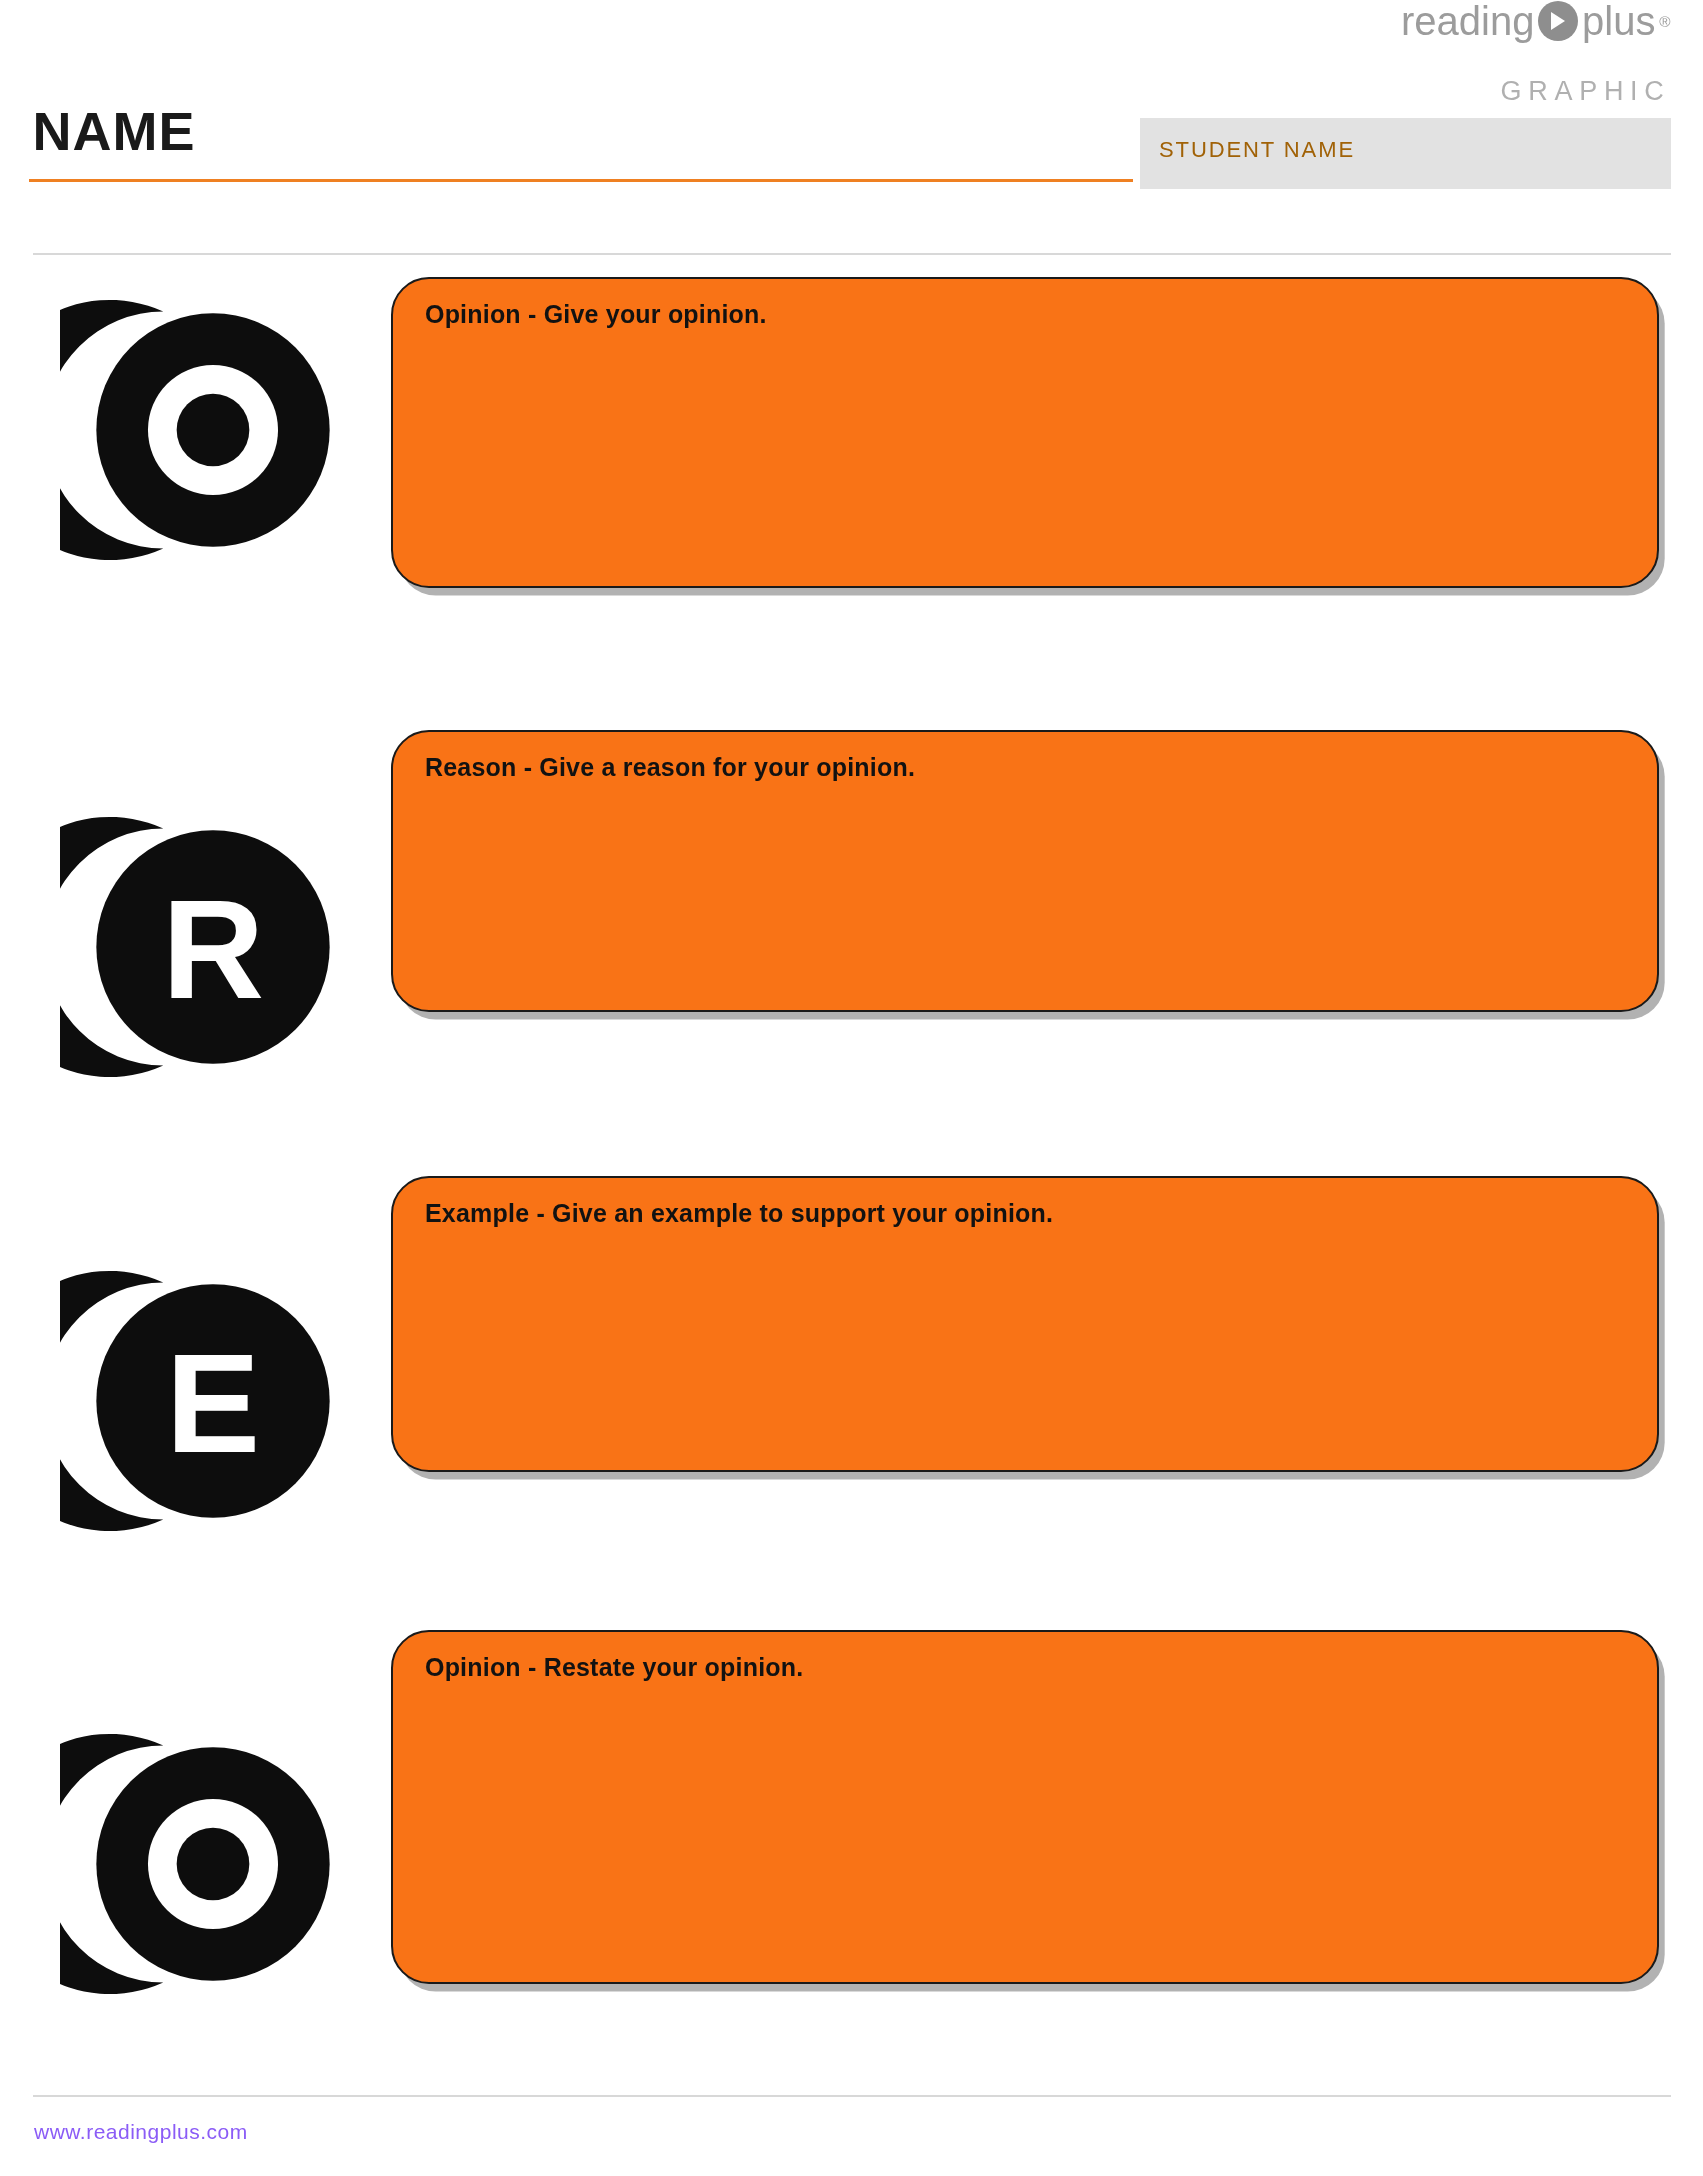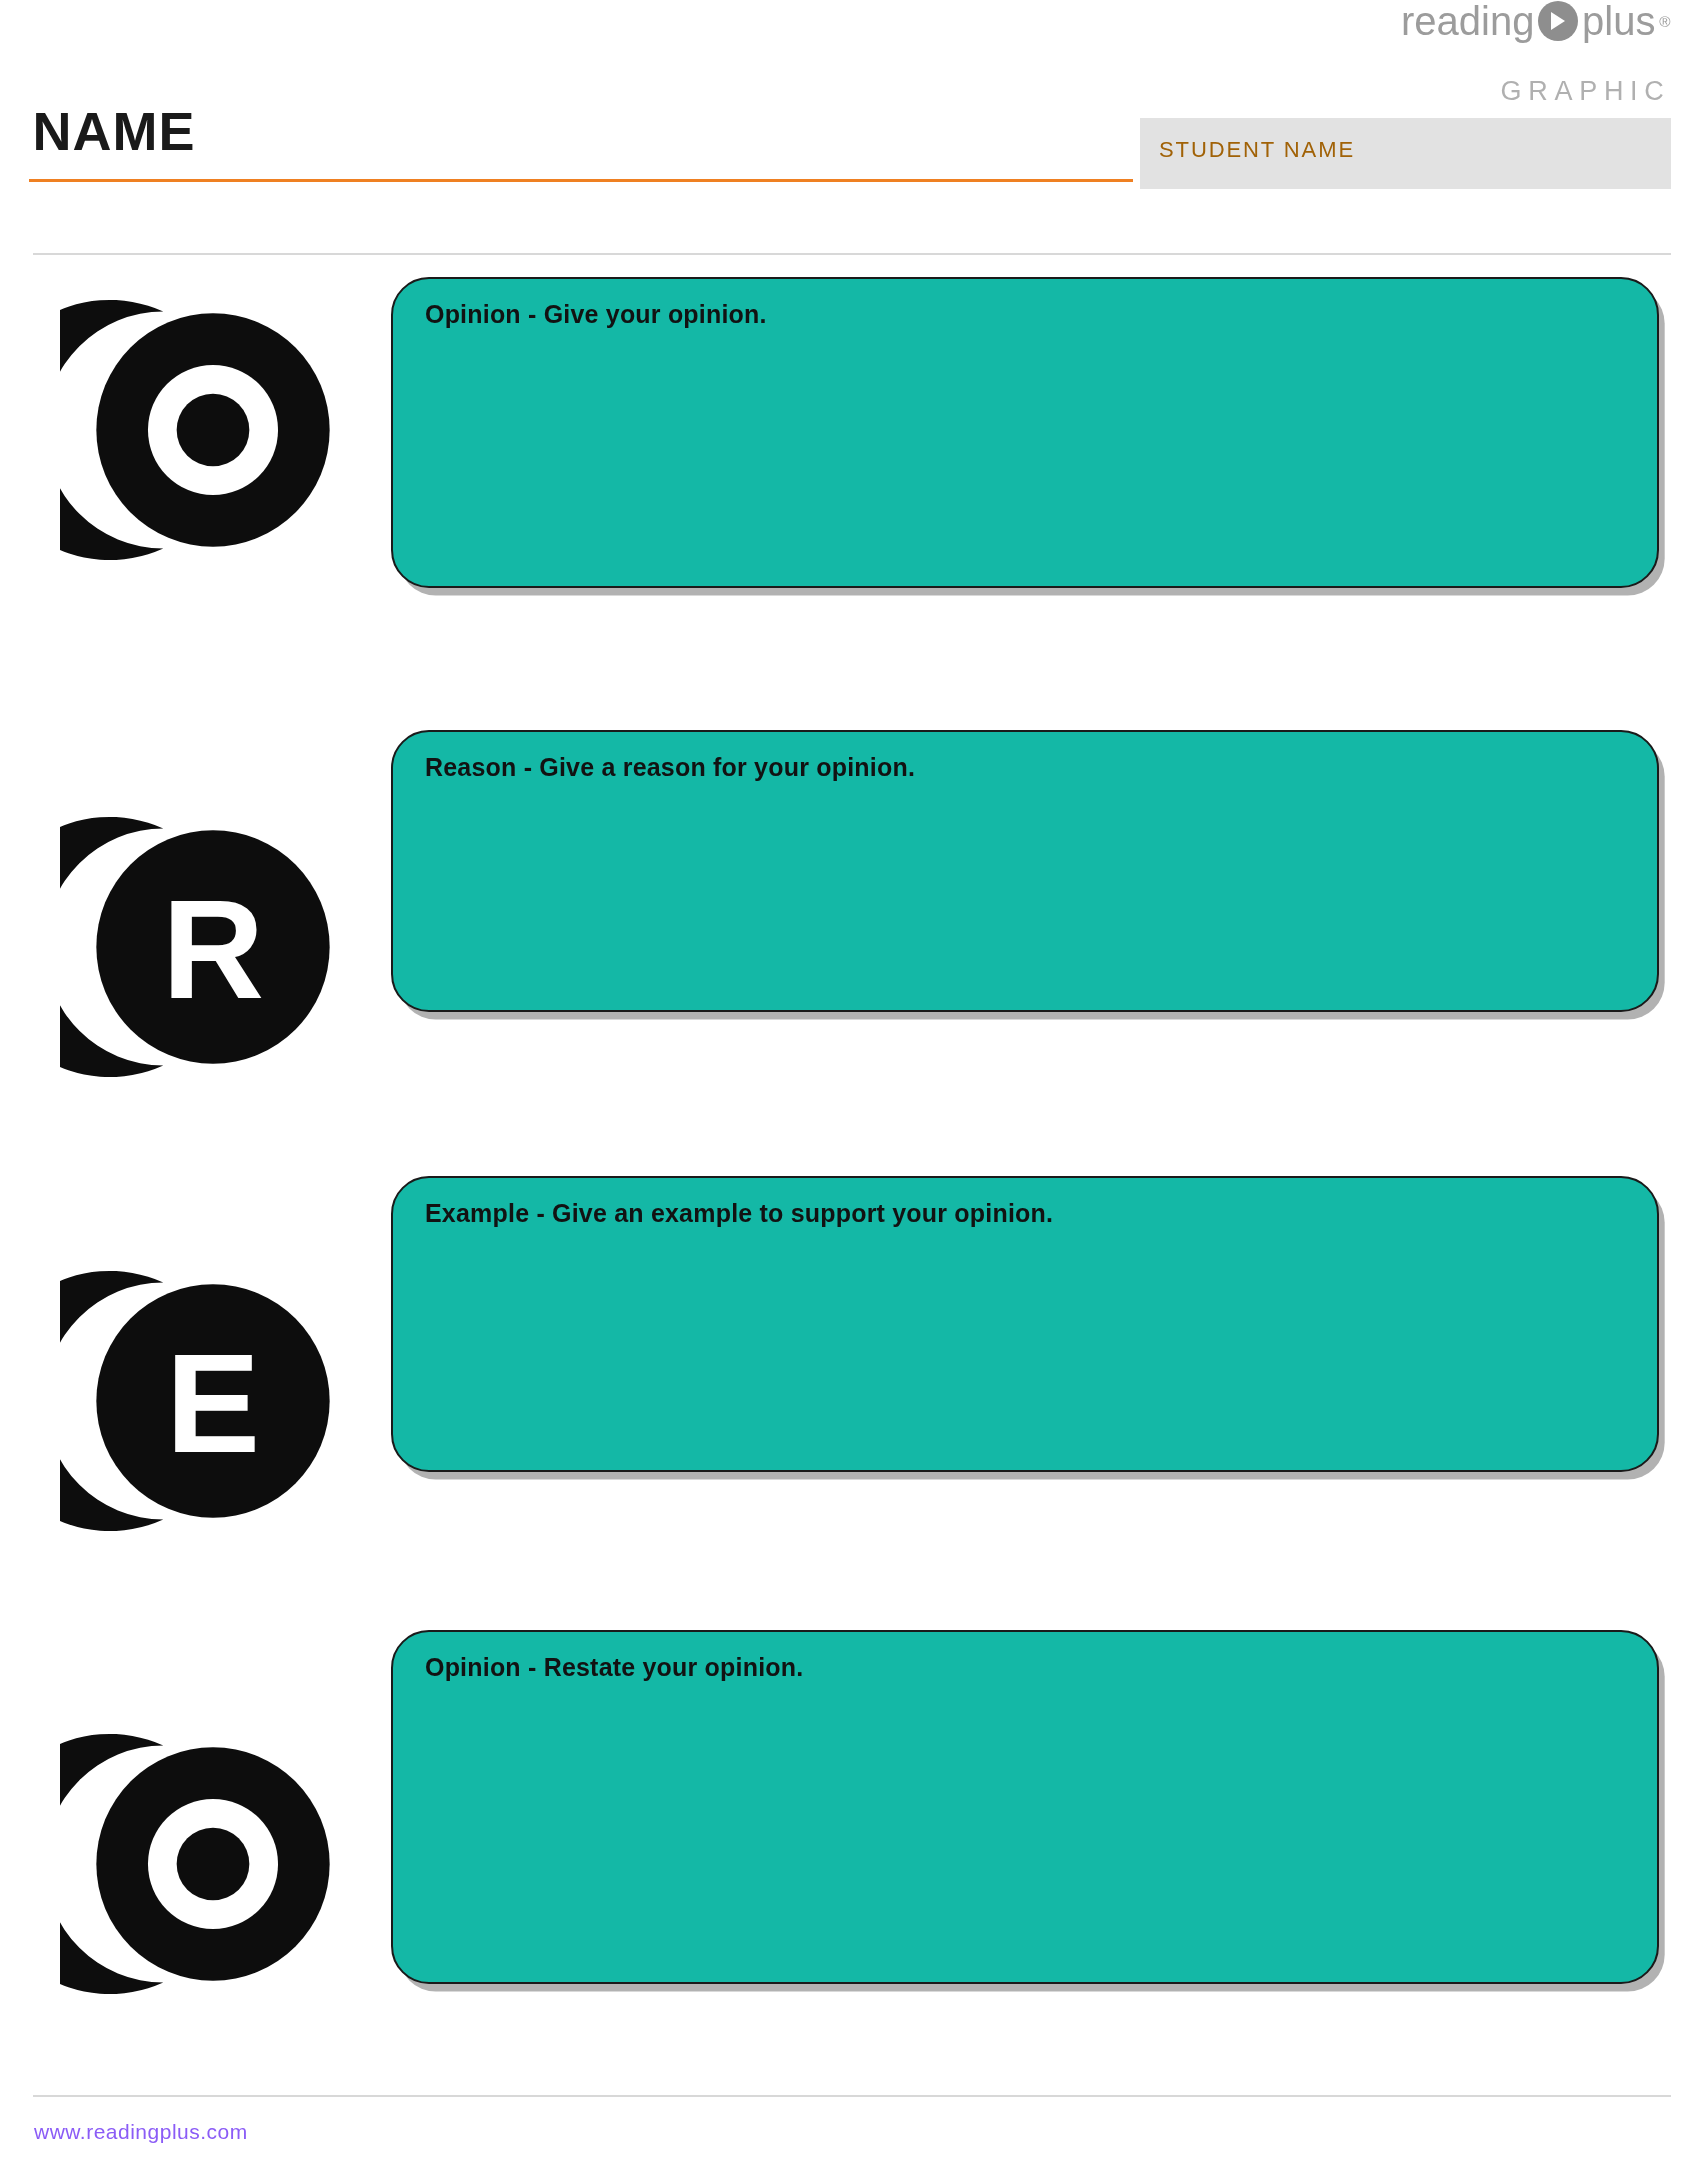--- a/index.html
+++ b/index.html
@@ -140,21 +140,21 @@
     height: 268px;
   }
   .glyph svg { display: block; }
 
   .panel {
     position: absolute;
     left: 358px;
     width: 1268px;
     border: 2.9px solid #1a1a1a;
     border-radius: 38px;
-    background: #14b8a6;
+    background: #f97316;
     box-sizing: border-box;
     box-shadow: 6.7px 8.6px 0 -1px rgba(0,0,0,0.30);
   }
   .panel-label {
     position: absolute;
     left: 32.5px;
     top: 21px;
     font-size: 25px;
     font-weight: bold;
     color: #121212;

